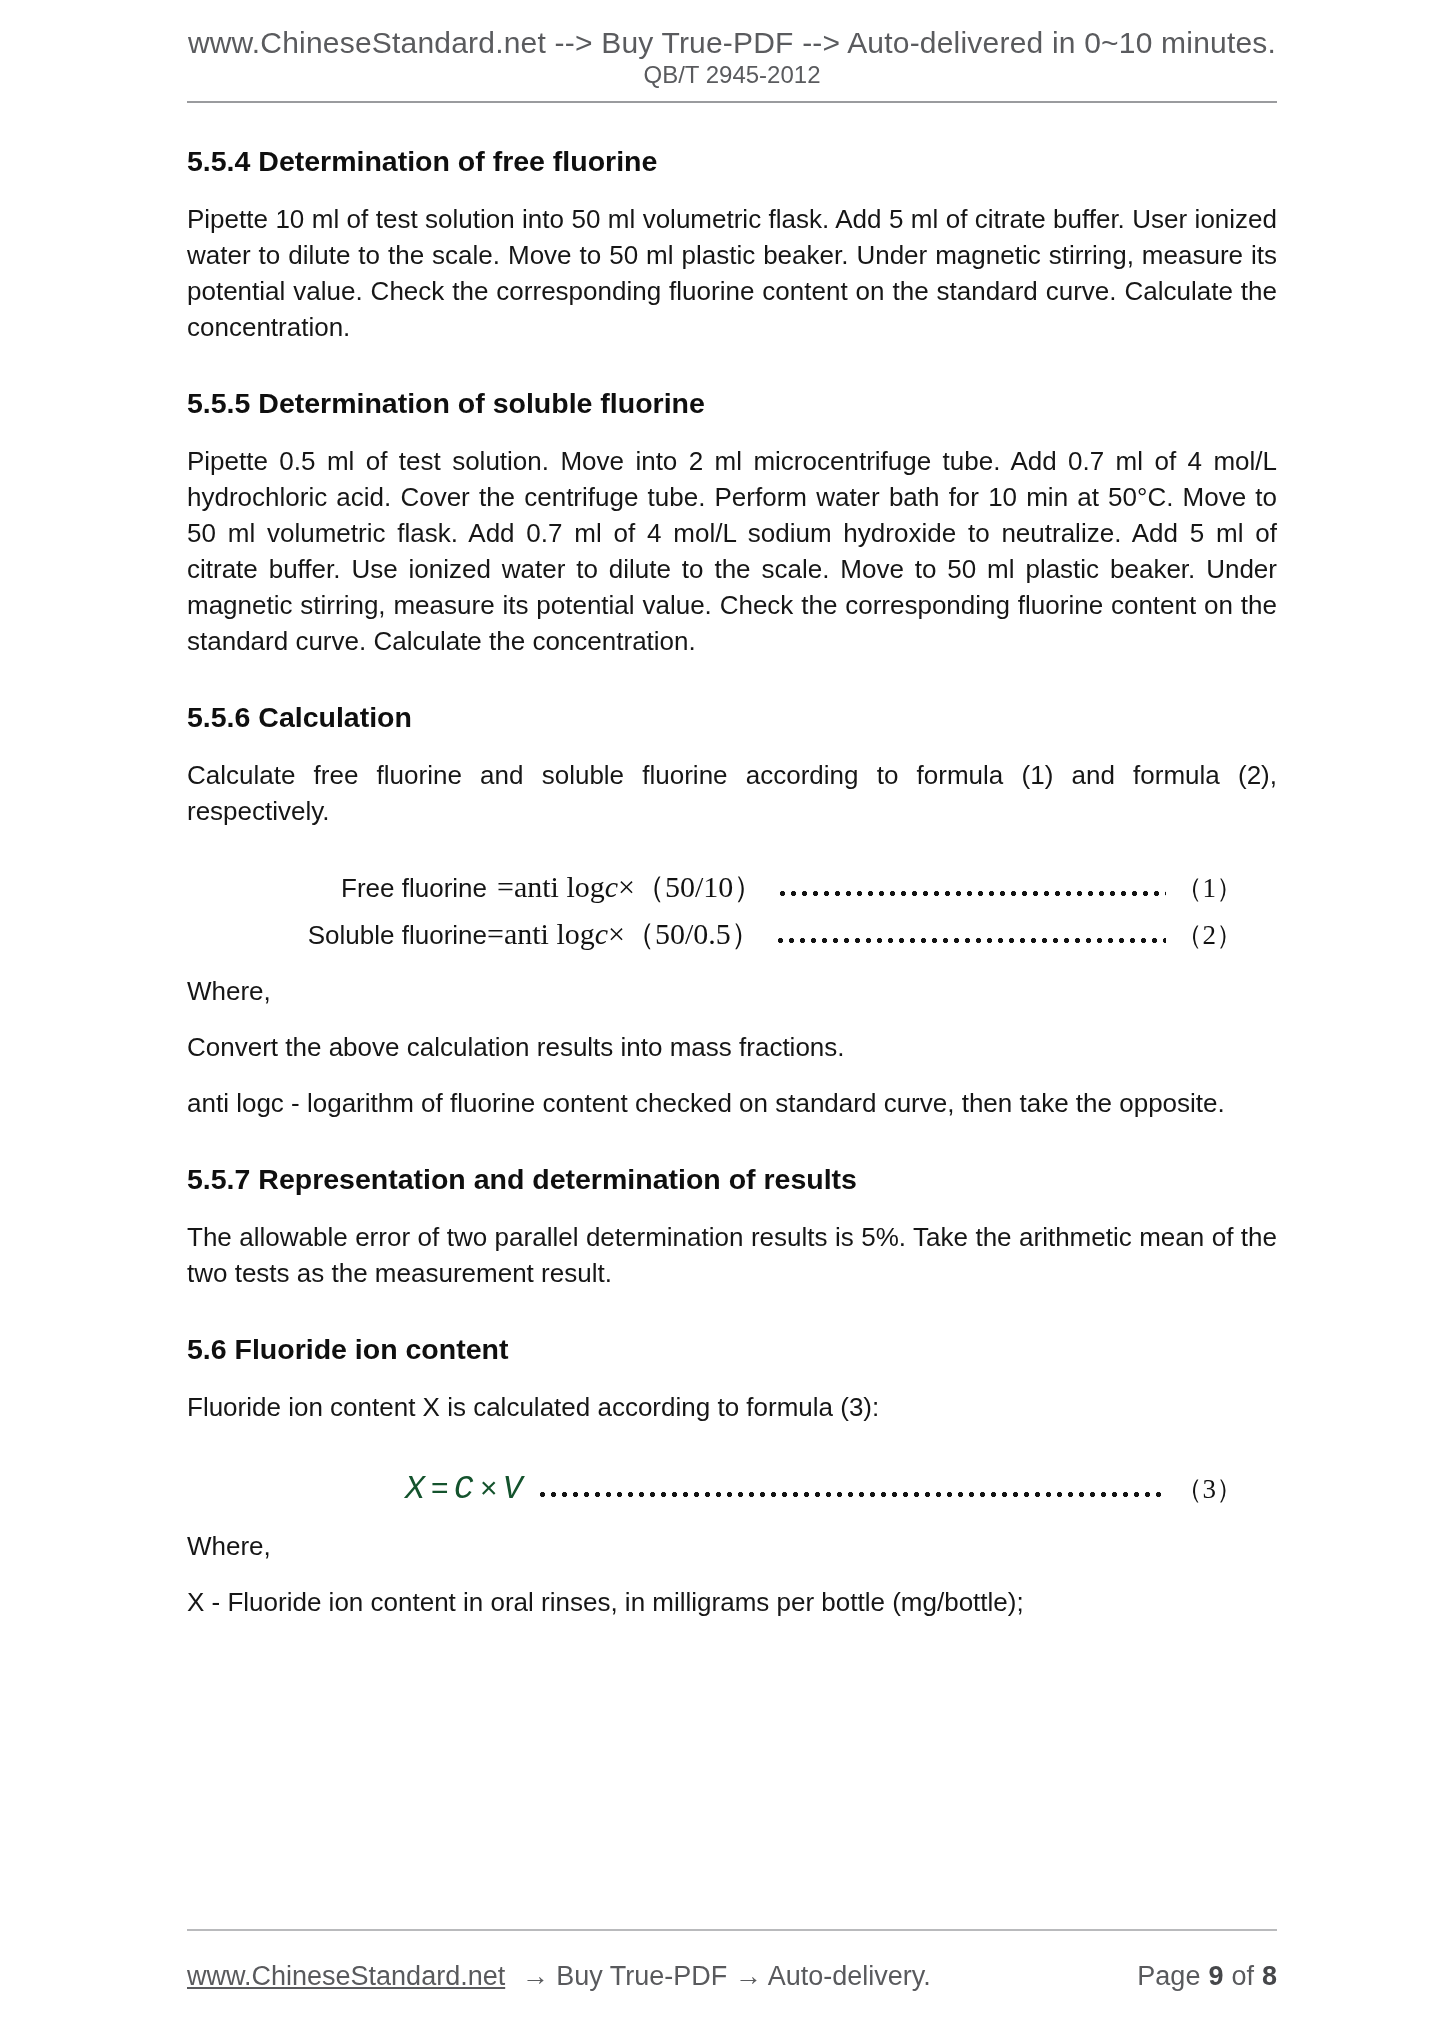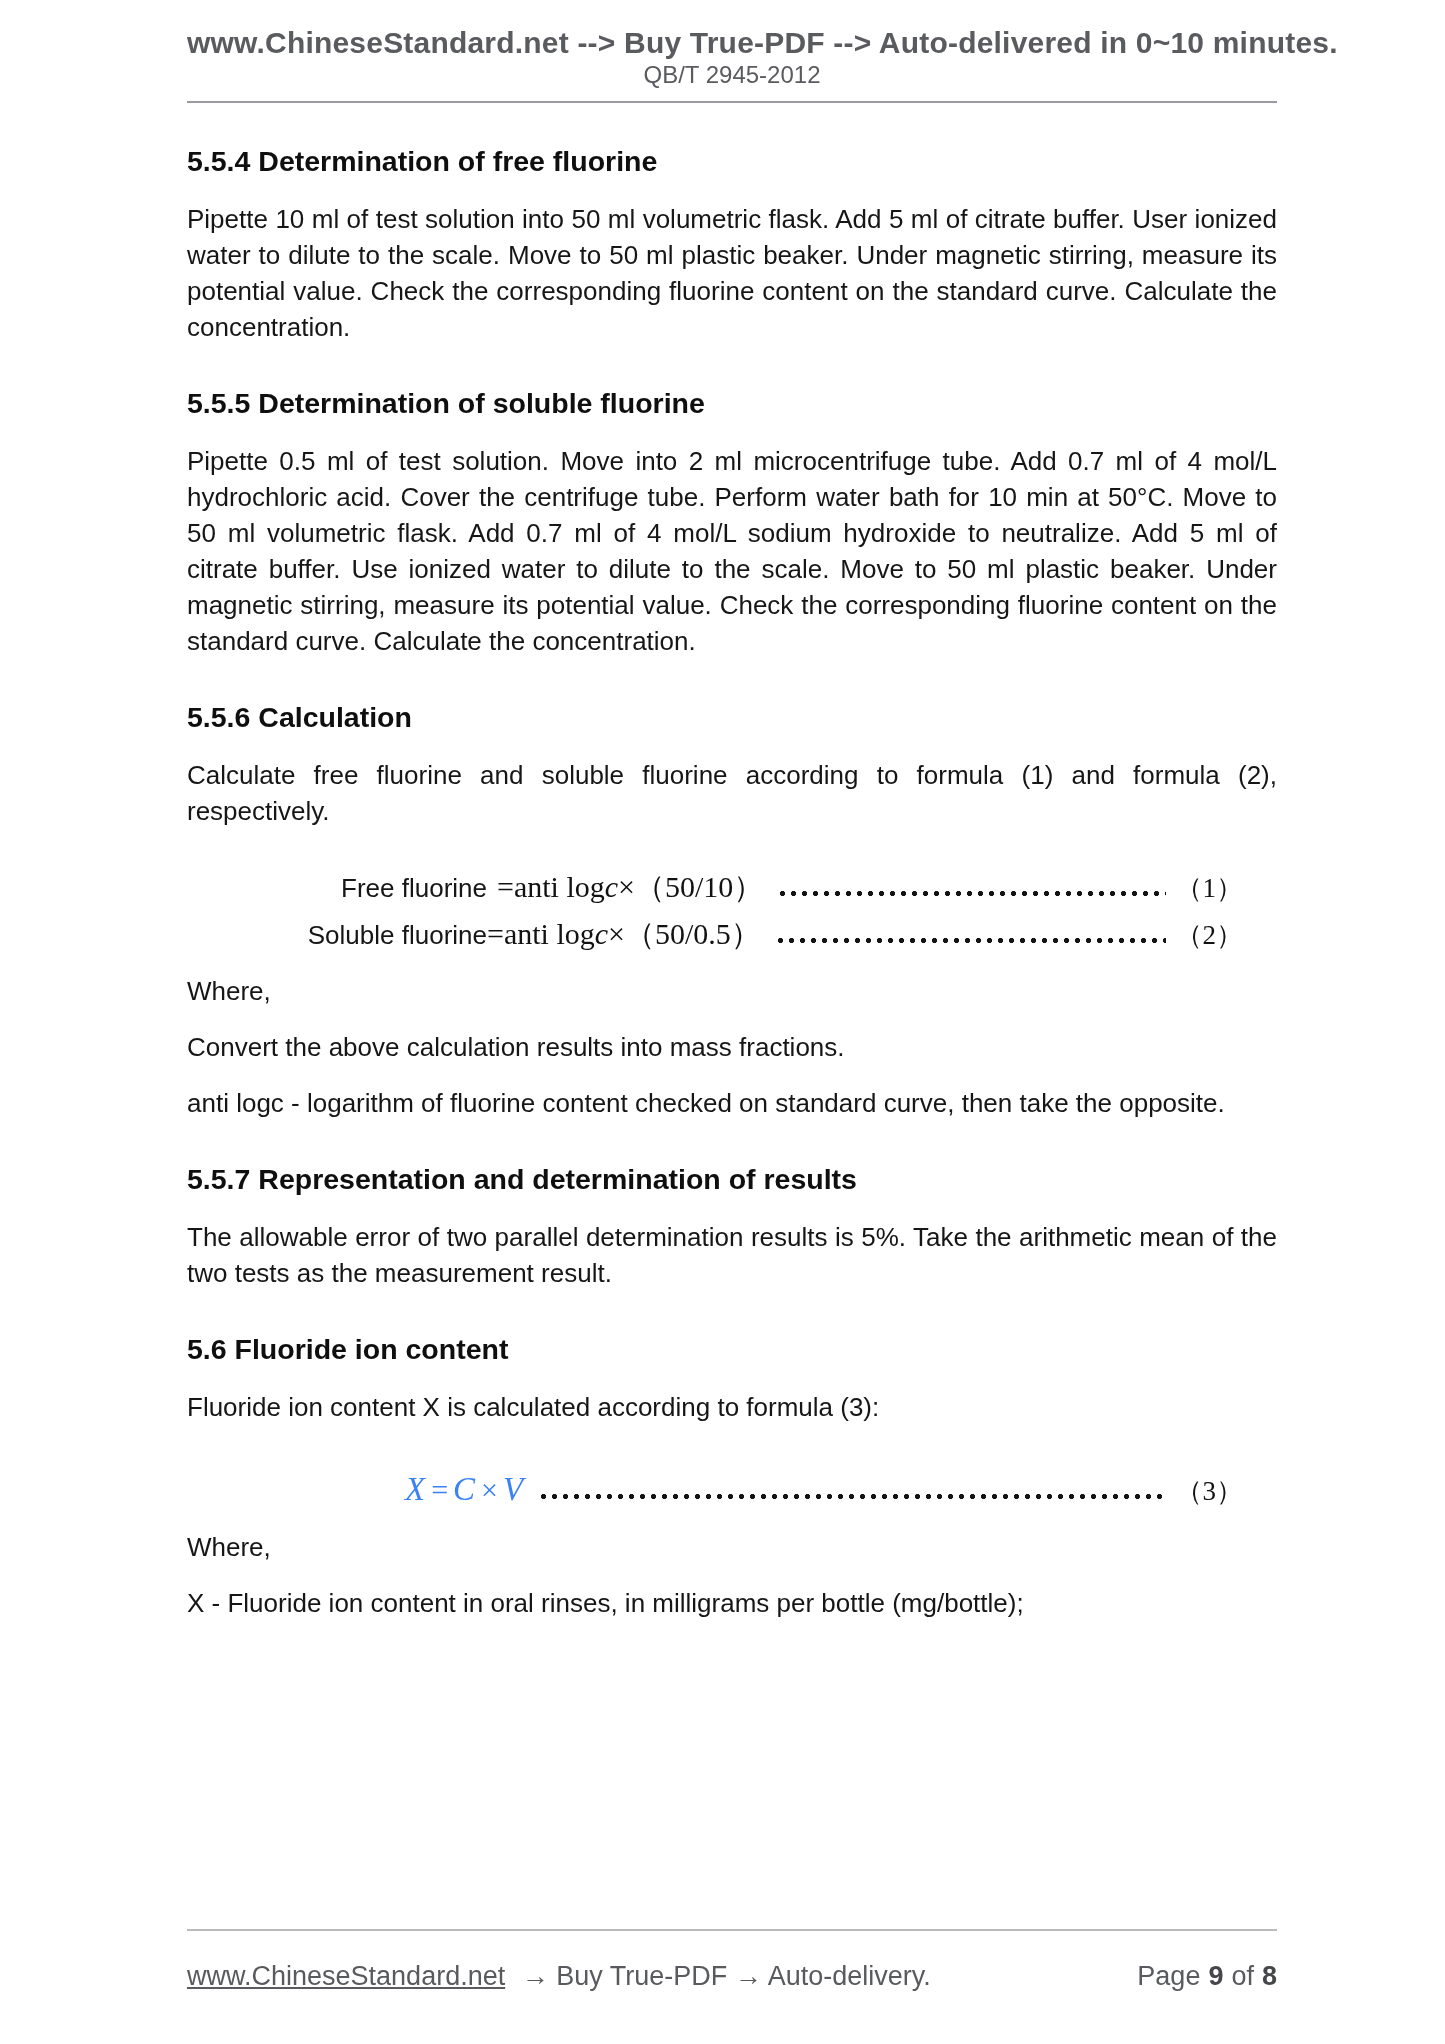--- a/index.html
+++ b/index.html
@@ -10,21 +10,21 @@
     position: relative;
     overflow: hidden;
   }
   .page {
     position: absolute; inset: 0;
     padding: 0 168px 0 187px;
     box-sizing: border-box;
   }
   
   .pdf-header { padding-top: 26px; text-align: center; color: #5a5b5e; }
-  .banner { font-size: 30px; letter-spacing: .2px; white-space: nowrap; font-weight: bold; }
+  .banner { font-size: 30px; letter-spacing: .2px; white-space: nowrap; }
   .docnum { font-size: 24px; margin-top: 1px; }
   .rule { border: none; }
   .rule-top { height: 2px; background: #9a9b9e; margin-top: 12px; }
   
   .content { color: #161616; font-size: 26px; line-height: 36px; text-align: justify; }
   .content h3 {
     font-size: 28.5px; line-height: 40px; font-weight: bold;
     margin: 38px 0 0; color: #0f0f0f; text-align: left;
   }
   .content p { margin: 20px 0 0; }
@@ -38,21 +38,21 @@
   .f-var { font-style: italic; }
   .dots {
     flex: 1; align-self: baseline; height: 7px;
     margin: 0 10px 0 14px;
     background-image: radial-gradient(circle, #141414 2.3px, transparent 2.9px);
     background-size: 11px 7px; background-repeat: repeat-x; background-position: 0 50%;
   }
   .f-num { font-family: "Liberation Serif", "DejaVu Serif", serif; font-size: 27px; flex: none; color: #121212; }
   
   .f3 { margin-top: 46px; padding-left: 218px; }
-  .f3-eq { font-family: Liberation Serif, serif; font-size: 33px; flex: none; color: #3b82f6; }
+  .f3-eq { font-family: Liberation Mono, monospace; font-size: 33px; flex: none; color: #14532d; }
   .f3-eq i { font-style: italic; letter-spacing: 1px; }
   .f3-eq .op { margin: 0 5px; font-size: 30px; font-style: normal; }
   
   .pdf-footer { position: absolute; left: 187px; right: 168px; bottom: 52px; color: #595a5d; font-size: 27px; }
   .rule-bottom { height: 2px; background: #b9babc; }
   .footer-row { display: flex; justify-content: space-between; align-items: baseline; margin-top: 30px; }
   .footer-link { color: #595a5d; text-decoration: underline; cursor: pointer; }
   .footer-tail { margin-left: 9px; }
   .footer-page span { margin-right: 8px; }
   .footer-page b { font-weight: bold; color: #46474a; margin-right: 8px; }

